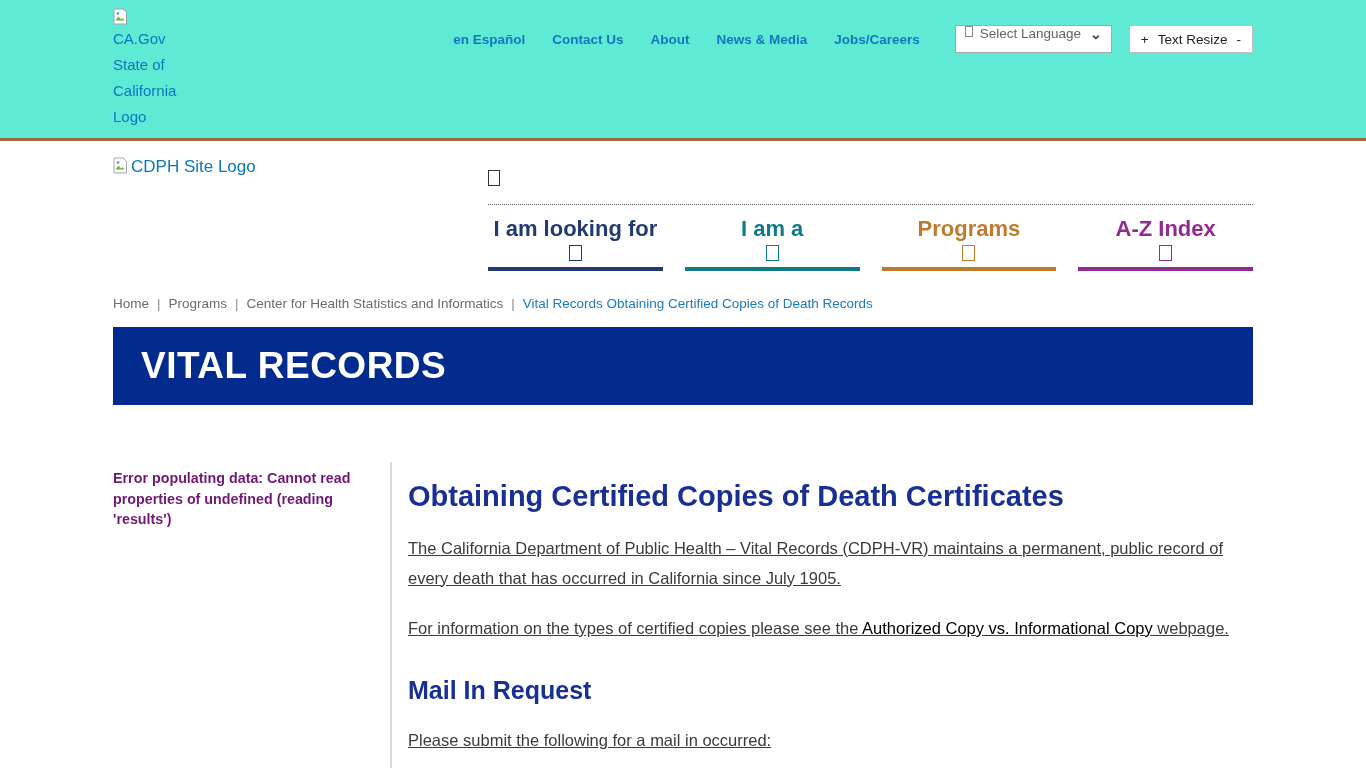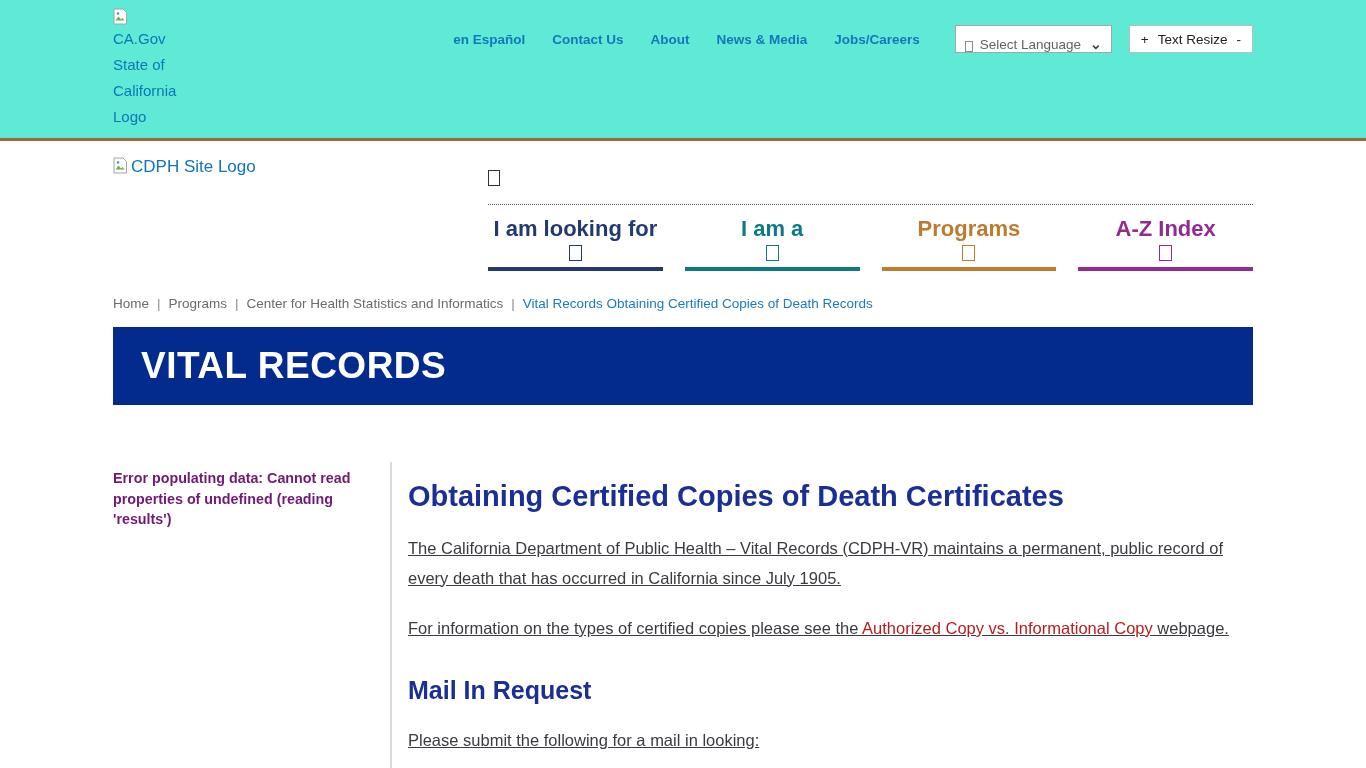--- a/index.html
+++ b/index.html
@@ -25,21 +25,21 @@
   }
   .broken-img { display: block; width: 15px; height: 18px; }
   .utility-nav { margin-left: auto; display: flex; gap: 27px; margin-top: 24px; }
   .utility-nav a {
     color: #1377bd; font-weight: bold; font-size: 13.5px;
     text-decoration: none; cursor: pointer; white-space: nowrap;
   }
   .lang-select {
     margin-left: 35px; margin-top: 17px;
     border: 1px solid #a6a6a6; background: #fff;
-    height: 28px; display: flex; align-items: flex-end;
+    height: 28px; display: flex; align-items: flex-start;
     padding: 0 9px; gap: 7px;
     font-size: 13.5px; color: #5f6368; cursor: pointer; white-space: nowrap;
   }
   .tofu-sm {
     display: inline-block; width: 8px; height: 11px;
     border: 1px solid #8a8a8a; flex-shrink: 0;
   }
   .chevron { font-size: 14px; color: #444; font-weight: bold; margin-left: 2px; }
   .text-resize {
     margin-left: 17px; margin-top: 17px;
@@ -94,21 +94,21 @@
   
   .content-row { display: flex; margin-top: 57px; align-items: stretch; }
   .sidebar { width: 277px; flex-shrink: 0; }
   .error-msg {
     color: #701a75; font-weight: bold; font-size: 14.3px;
     line-height: 20.5px; width: 250px; margin-top: 6px;
   }
   .main-col { flex: 1; border-left: 2px solid #dadada; padding-left: 16px; min-height: 420px; }
   .page-heading { color: #1a2f96; font-size: 29px; font-weight: bold; margin: 18px 0 0; }
   .main-col p { font-size: 16.5px; line-height: 29.5px; color: #3b3a40; margin: 21px 0 0; text-decoration: underline; }
-  .inline-link { color: #b91c1c; text-decoration: none; cursor: pointer; }
+  .inline-link { color: #000000; text-decoration: none; cursor: pointer; }
   .sub-heading { color: #1a2f96; font-size: 25px; font-weight: bold; margin: 32px 0 0; }
 </style>
 </head>
 <body>
 
 <div class="utility-bar">
   <div class="container utility-inner">
     <a class="cagov-logo">
       <span class="broken-img">
         <svg width="15" height="18" viewBox="0 0 15 18">
@@ -185,15 +185,15 @@
 
 <div class="container content-row">
   <div class="sidebar">
     <div class="error-msg">Error populating data: Cannot read properties of undefined (reading 'results')</div>
   </div>
   <div class="main-col">
     <h1 class="page-heading">Obtaining Certified Copies of Death Certificates</h1>
     <p>The California Department of Public Health – Vital Records (CDPH-VR) maintains a permanent, public record of every death that has occurred in California since July 1905.</p>
     <p><span>For information on the types of certified copies please see the </span><a class="inline-link">Authorized Copy vs. Informational Copy</a><span> webpage.</span></p>
     <h2 class="sub-heading">Mail In Request</h2>
-    <p>Please submit the following for a mail in looking:</p>
+    <p>Please submit the following for a mail in occurred:</p>
   </div>
 </div>
 
 </body></html>

